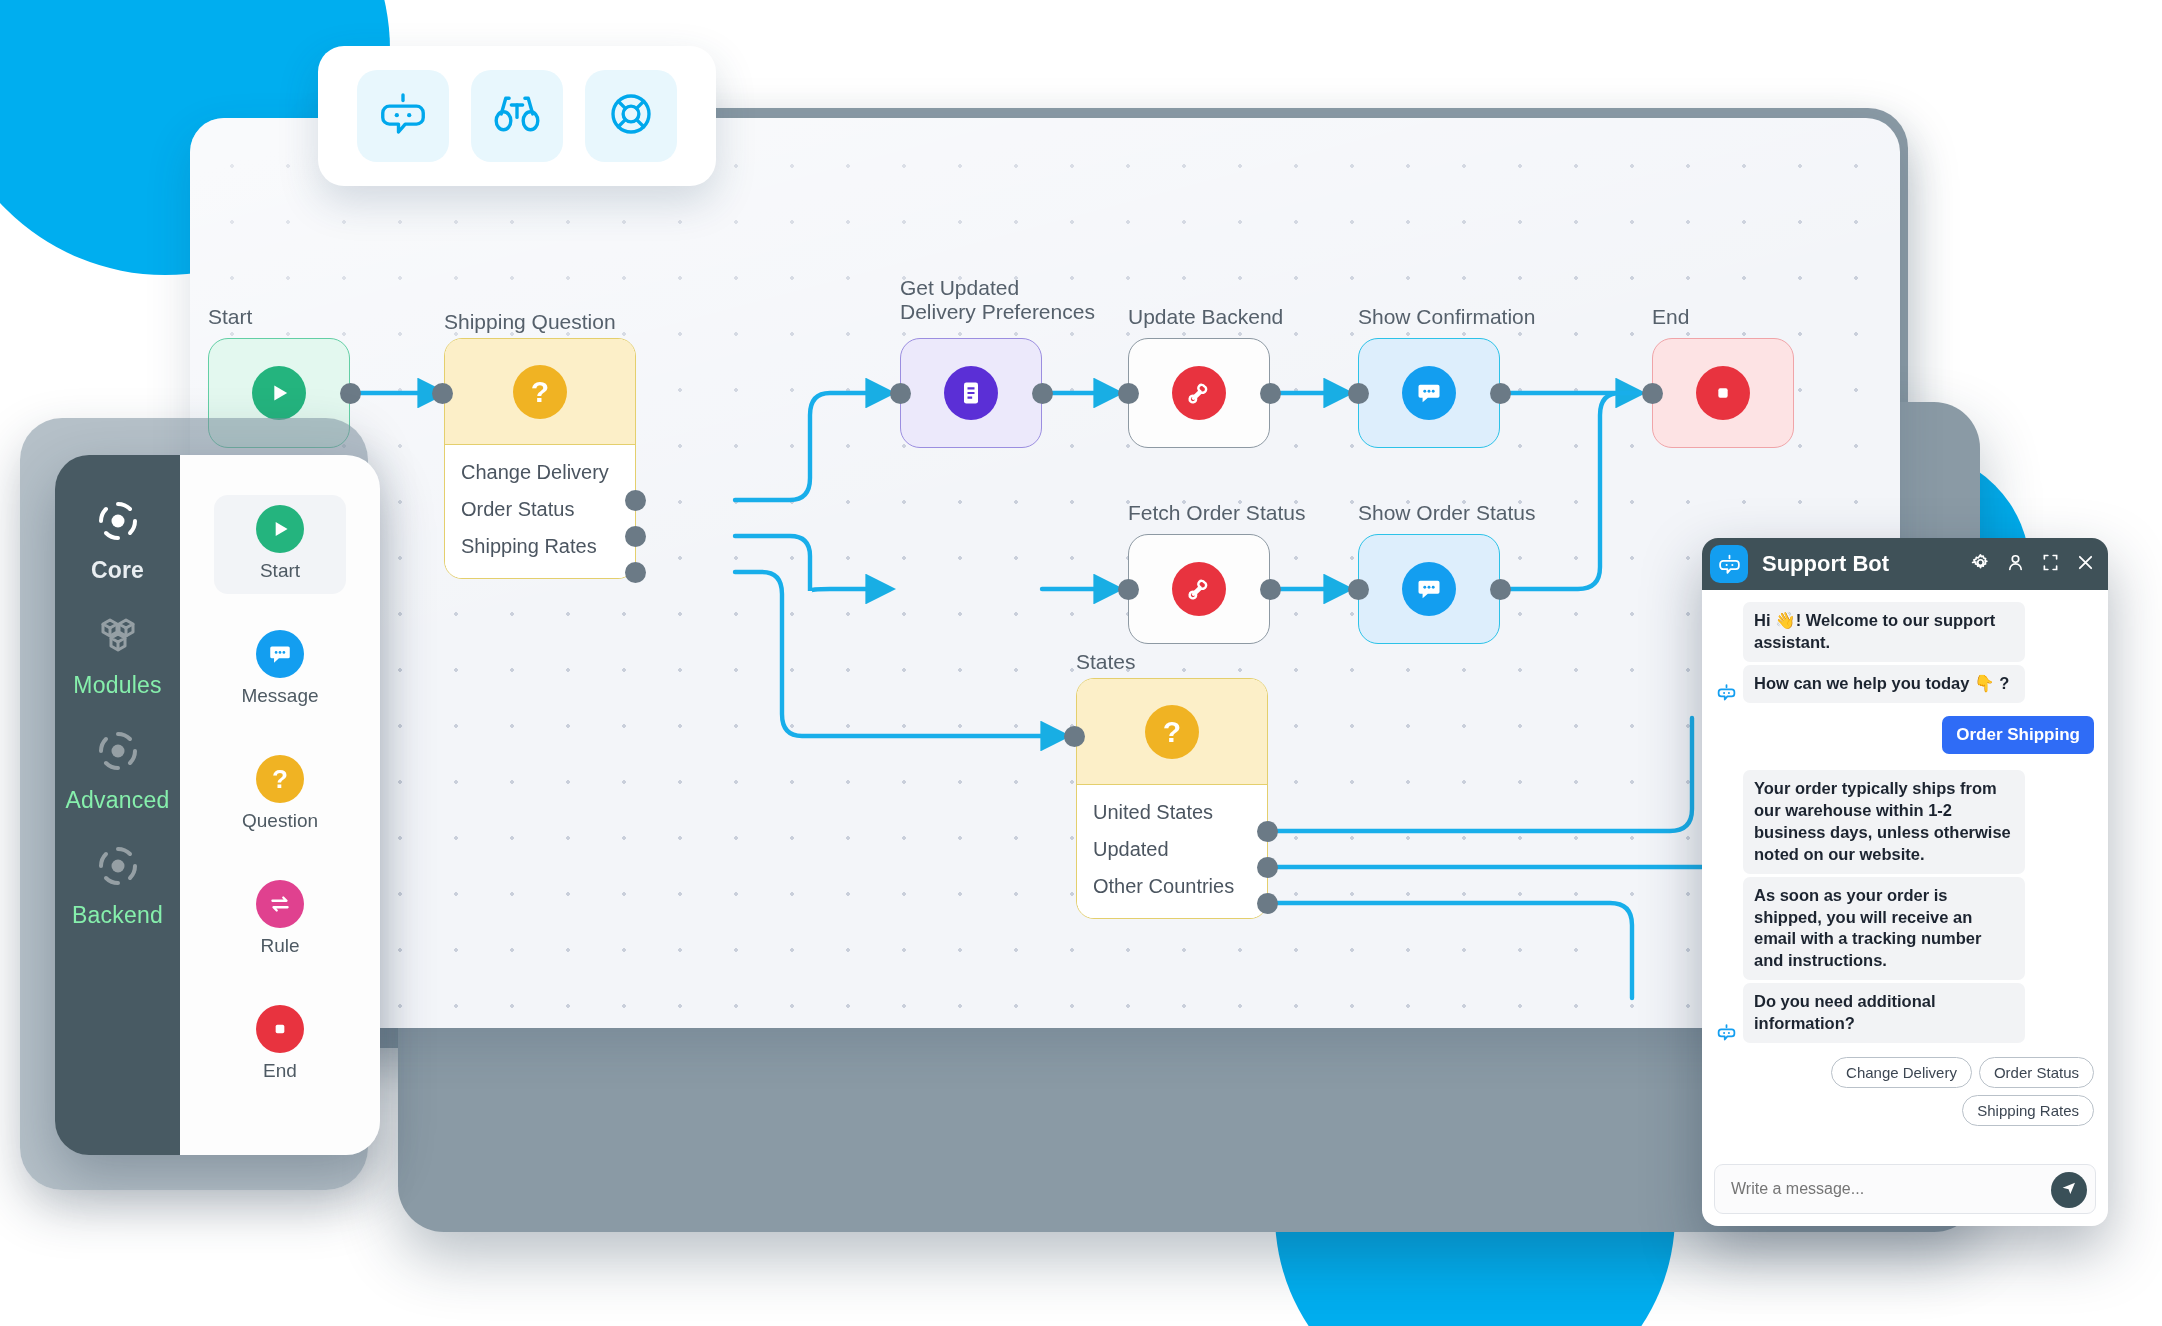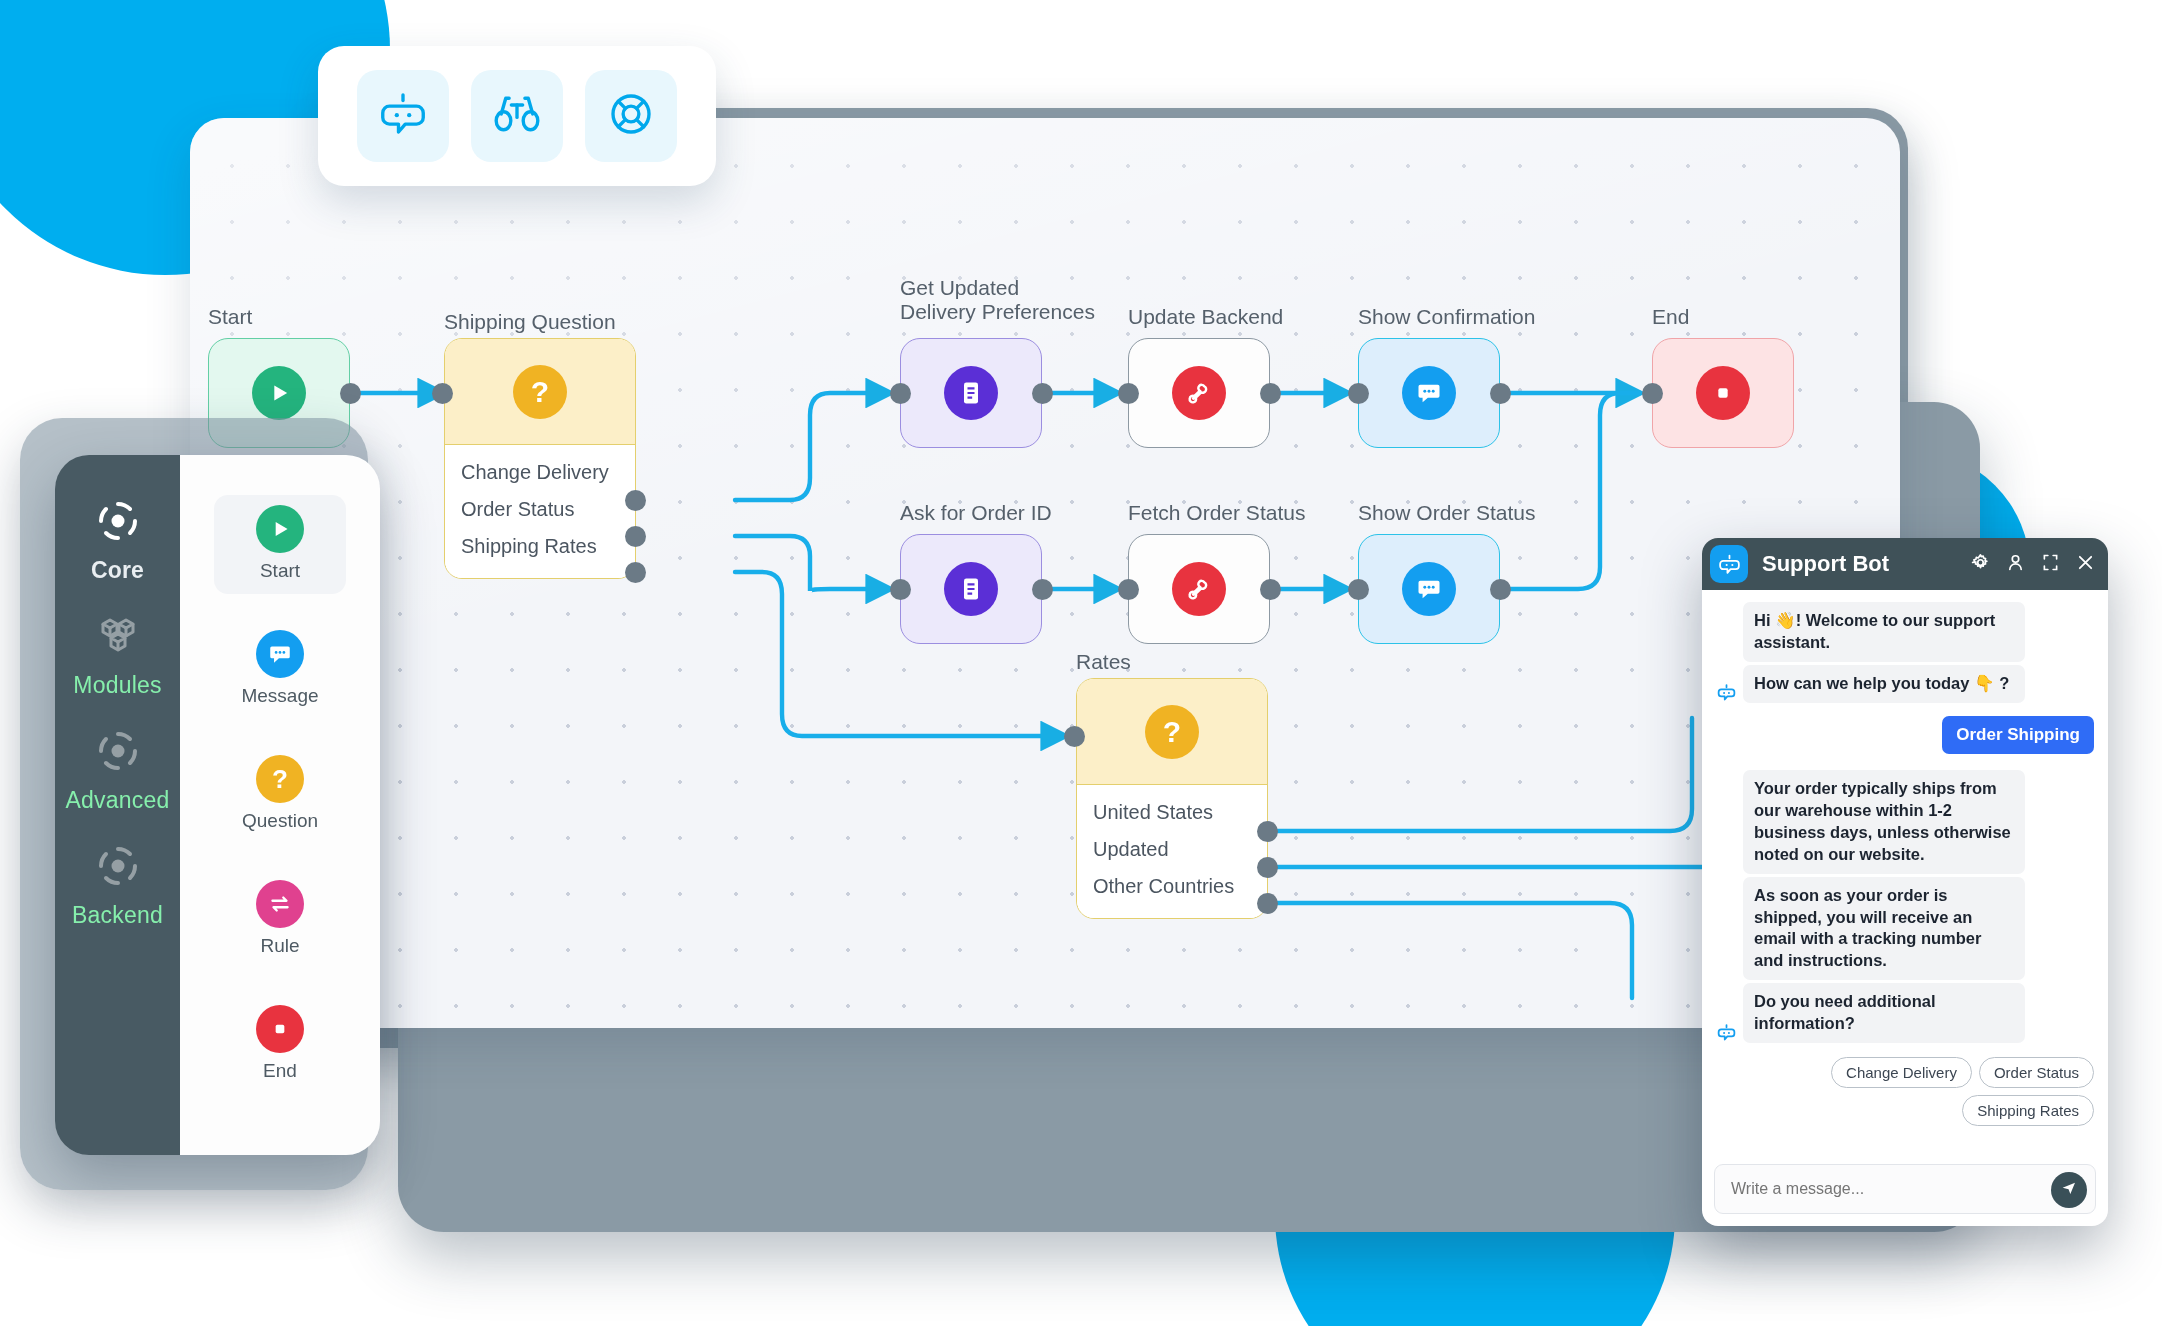--- a/index.html
+++ b/index.html
@@ -303,35 +303,20 @@
       <div class="nbox end">
         <span class="ic red">
           <svg viewBox="0 0 24 24">
               <rect x="8" y="8" width="8" height="8" rx="1.6" fill="#fff"></rect>
             </svg>
         </span>
       </div>
       <div class="port" style="left:-10px; top:45px;"></div>
     </div>
 
-    <div class="node" style="left:710px; top:416px;">
-      <div class="node-title">Ask for Order ID</div>
-      <div class="nbox doc">
-        <span class="ic purple">
-          <svg viewBox="0 0 24 24" fill="none">
-              <rect x="6" y="3" width="12" height="18" rx="2" fill="#fff"></rect>
-              <g stroke="#5b2fd6" stroke-width="1.8">
-                <path d="M9 8h6M9 12h6M9 16h4"></path>
-              </g>
-            </svg>
-        </span>
-      </div>
-      <div class="port" style="left:-10px; top:45px;"></div>
-      <div class="port" style="left:132px; top:45px;"></div>
-    </div>
 
     <div class="node" style="left:938px; top:416px;">
       <div class="node-title">Fetch Order Status</div>
       <div class="nbox api">
         <span class="ic red">
           <svg viewBox="0 0 24 24" fill="none" stroke="#fff" stroke-width="2.1" stroke-linecap="round">
               <path d="M16.5 6.2a2.8 2.8 0 1 0-3.9 3.9L8 14.7a2.8 2.8 0 1 0 1.3 1.3l4.6-4.6a2.8 2.8 0 0 0 2.6-5.2z"></path>
               <circle cx="7.4" cy="16.6" r="1.5" fill="#fff" stroke="none"></circle>
             </svg>
         </span>
@@ -361,21 +346,21 @@
     <div class="qnode" style="left:886px; top:560px;">
       <div class="qhead">
         <span class="ic">?</span>
       </div>
       <div class="qopts">
         <div class="qopt">United States</div>
         <div class="qopt">Updated</div>
         <div class="qopt">Other Countries</div>
       </div>
     </div>
-    <div style="position:absolute; left:886px; top:532px; width:320px; font-size:21px; color:#55606b; z-index:14;">Rates</div>
+    <div style="position:absolute; left:886px; top:532px; width:320px; font-size:21px; color:#55606b; z-index:14;">States</div>
     <div class="port" style="left:874px; top:608px;"></div>
     <div class="port" style="left:1067px; top:703px;"></div>
     <div class="port" style="left:1067px; top:739px;"></div>
     <div class="port" style="left:1067px; top:775px;"></div>
 
   </div>
 
   <div class="iconbar">
     <div class="iconbar-btn">
       <span>

